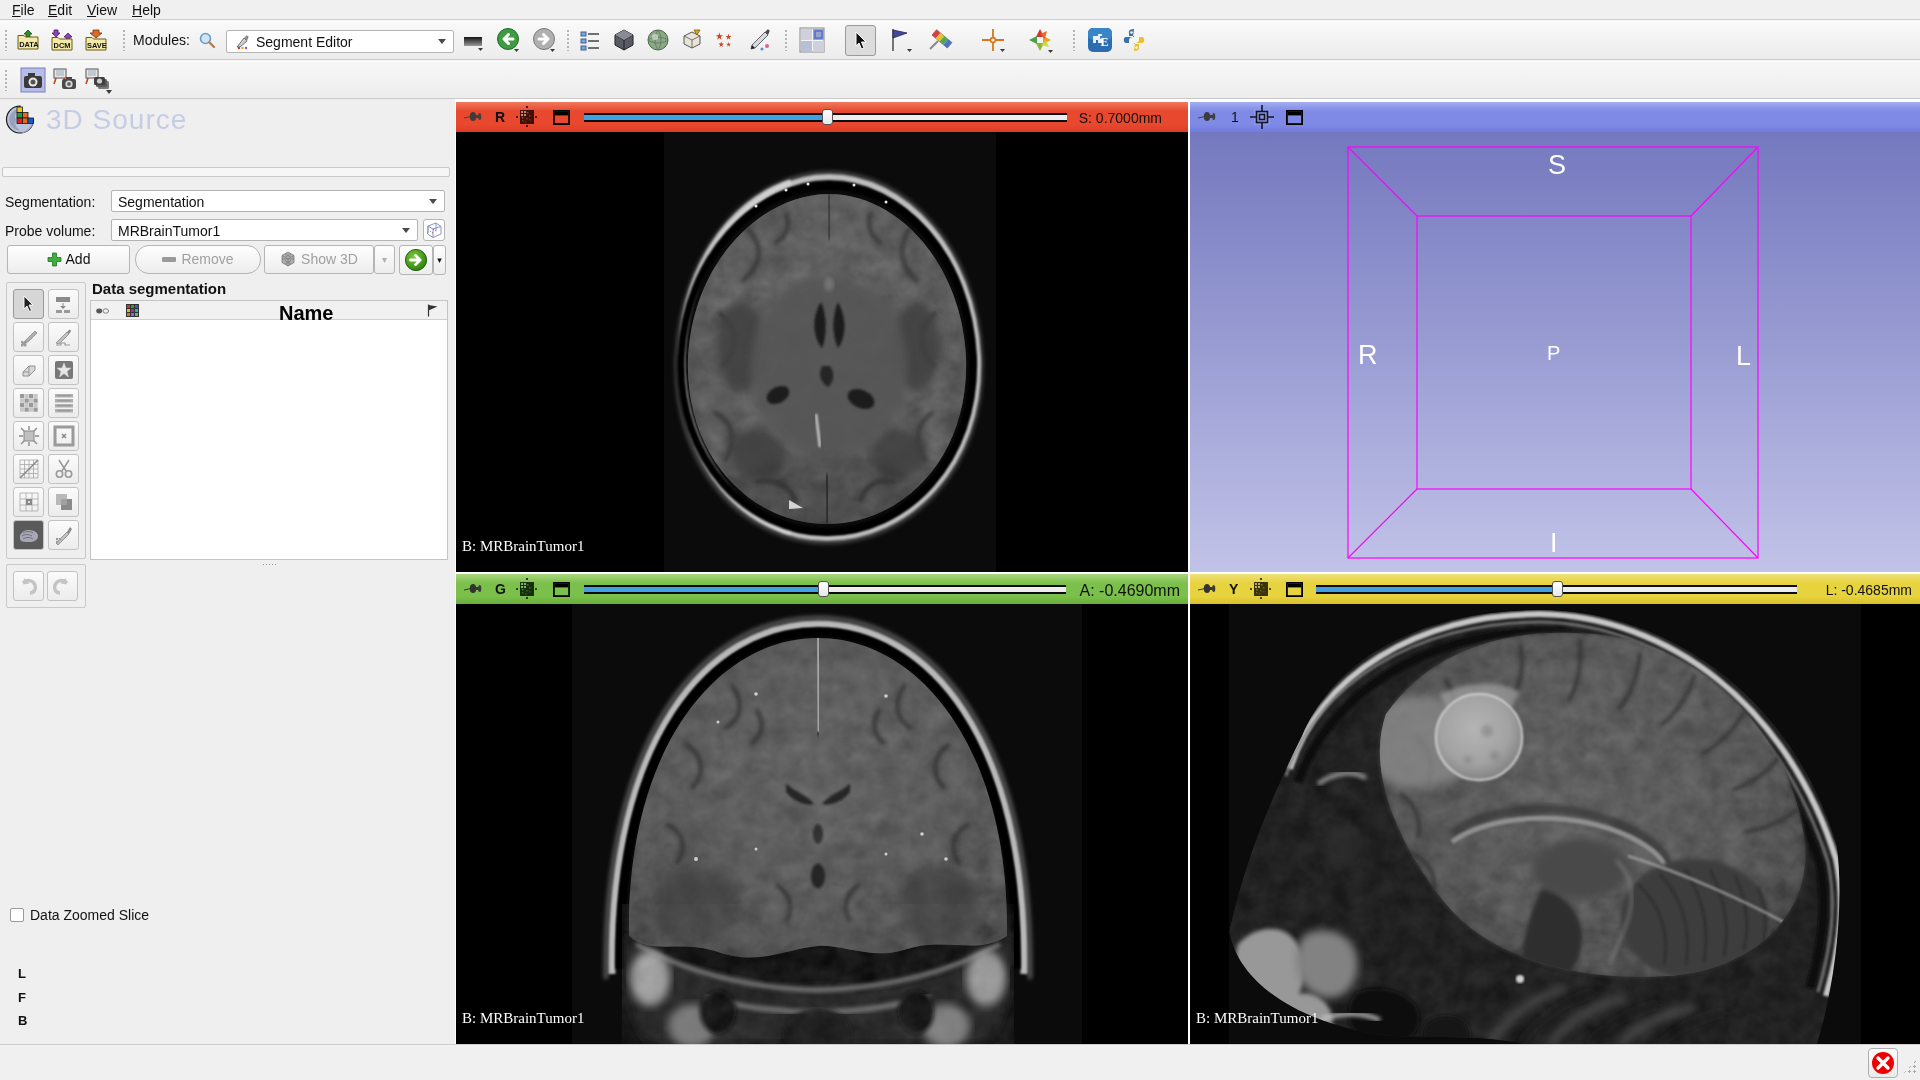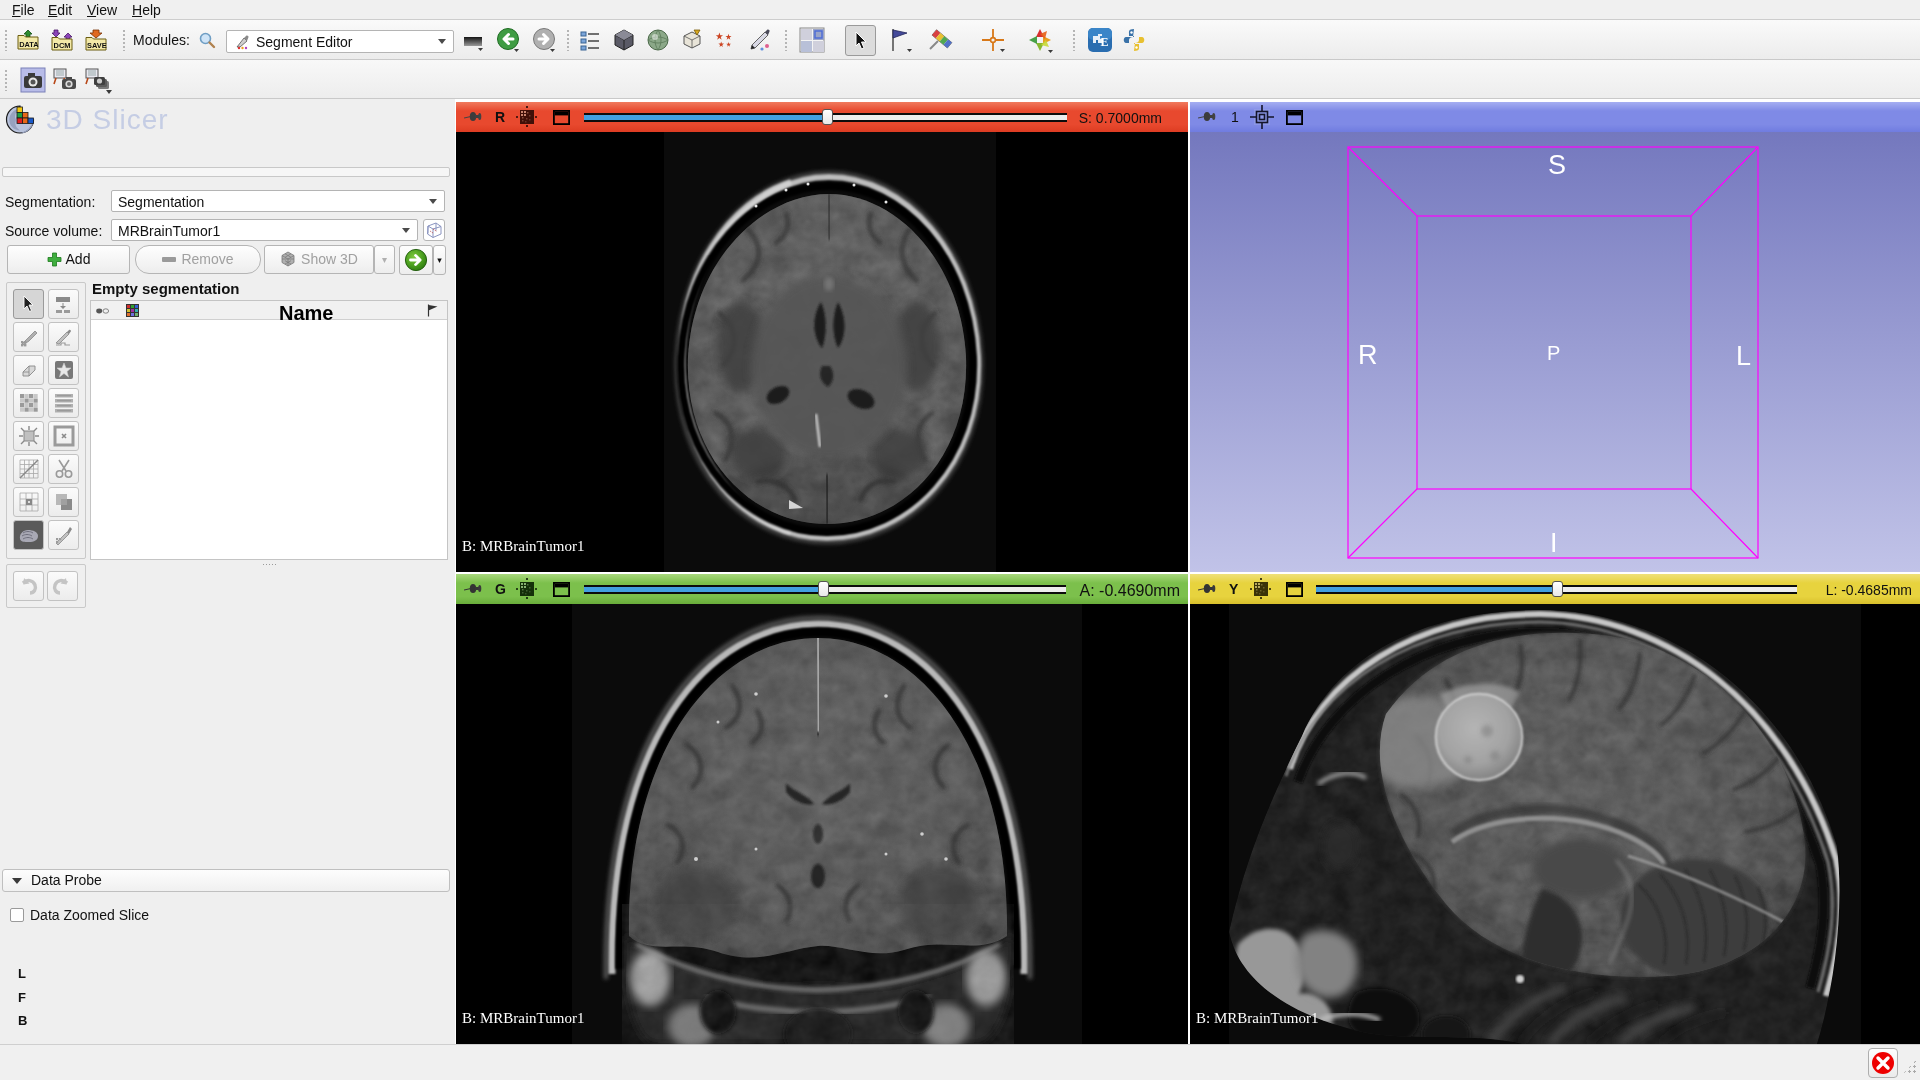--- a/index.html
+++ b/index.html
@@ -273,29 +273,29 @@
     <path d="M29.5 16 A 13.5 13.5 0 0 1 16 29.5 A 20 20 0 0 0 29.5 16" fill="#98a2c0"></path>
     <g stroke="#1a1a1a" stroke-width="0.8">
       <rect x="13" y="3" width="5.5" height="5.5" fill="#f2c712"></rect>
       <rect x="13" y="8.5" width="5.5" height="5.5" fill="#1e9e44"></rect>
       <rect x="13" y="14" width="5.5" height="5.5" fill="#e02020"></rect>
       <rect x="18.5" y="8.5" width="5.5" height="5.5" fill="#e86818"></rect>
       <rect x="18.5" y="14" width="5.5" height="5.5" fill="#e86818"></rect>
       <rect x="24" y="14" width="5.5" height="5.5" fill="#1858c8"></rect>
     </g>
   </svg>
-  <div id="logo-text">3D Slicer</div>
+  <div id="logo-text">3D Source</div>
   <div style="position:absolute;left:2px;top:167px;width:448px;height:10px;background:#f6f6f6;border:1px solid #c8c8c8;border-radius:2px;"></div>
 
   <span class="lbl" style="left:5px; top:194px;">Segmentation:</span>
   <div class="combo" style="left:111px; top:190px; width:334px;">
     <span style="position:absolute; left:6px; top:1px;">Segmentation</span>
       <span class="arr"></span>
   </div>
-  <span class="lbl" style="left:5px; top:223px;">Source volume:</span>
+  <span class="lbl" style="left:5px; top:223px;">Probe volume:</span>
   <div class="combo" style="left:111px; top:219px; width:307px;">
     <span style="position:absolute; left:6px; top:1px;">MRBrainTumor1</span>
       <span class="arr"></span>
   </div>
   <div class="btn" style="left:423px; top:219px; width:22px; height:22px; background:#fff;"><svg width="20" height="20" viewBox="0 0 20 20" style="margin-top:0px;">
         <path d="M4 6 L12 3 L17 6.5 L17 14 L9 17.5 L3.5 14 Z M4 6 L9 9 L9 17.5 M9 9 L17 6.5 M4 6 L4 13.5 M12 3 L12 10.5" stroke="#8a94c0" stroke-width="1" fill="none"></path>
         <path d="M9 9 L13 11.5 M9 13 L6 11" stroke="#c05050" stroke-width="0.8" stroke-dasharray="1.5 1"></path>
       </svg></div>
 
   <div class="btn" style="left:7px; top:245px; width:123px; height:29px; line-height:27px;"><svg width="15" height="15" viewBox="0 0 15 15" style="vertical-align:-3px;margin-right:4px;">
@@ -313,21 +313,21 @@
             <stop offset="0" stop-color="#7ec83e"></stop>
             <stop offset="60%" stop-color="#4a9e1e"></stop>
             <stop offset="100%" stop-color="#2e7a10"></stop>
           </radialGradient>
         </defs>
         <circle cx="13" cy="13" r="11.5" fill="url(#gng)" stroke="#1e5a0a" stroke-width="1"></circle>
         <path d="M7 13 L16 13 M12.5 8 L17.5 13 L12.5 18" stroke="#fff" stroke-width="3" fill="none" stroke-linecap="round" stroke-linejoin="round"></path>
       </svg></div>
   <div class="btn" style="left:433px; top:245px; width:13px; height:30px; line-height:28px; font-size:9px;">▾</div>
 
-  <b class="lbl" style="left:92px; top:280px; font-size:15px; font-weight:bold;">Empty segmentation</b>
+  <b class="lbl" style="left:92px; top:280px; font-size:15px; font-weight:bold;">Data segmentation</b>
 
   <div style="position:absolute; left:90px; top:300px; width:358px; height:260px; background:#fff; border:1px solid #c4c4c4;">
     <div style="position:absolute;left:0;top:0;width:356px;height:19px;background:#f1f1f1;border-bottom:1px solid #d0d0d0;">
       <svg width="13" height="8" viewBox="0 0 13 8" style="position:absolute;left:5px;top:6px;">
           <ellipse cx="3.2" cy="4" rx="3" ry="2.4" fill="#555"></ellipse>
           <ellipse cx="9.8" cy="4" rx="2.8" ry="2.2" fill="none" stroke="#777" stroke-width="0.9"></ellipse>
         </svg>
       <svg width="13" height="13" viewBox="0 0 13 13" style="position:absolute;left:35px;top:3px;">
           <rect width="13" height="13" fill="#333"></rect>
           <rect x="1" y="1" width="3" height="3" fill="#d03030"></rect>
@@ -459,24 +459,20 @@
   <div style="position:absolute; left:6px; top:564px; width:80px; height:44px; border:1px solid #c9c9c9; border-radius:2px;"></div>
   <div class="toolbtn" style="left:13px; top:571px;"><svg width="22" height="22" viewBox="0 0 22 22" style="margin:3px 0 0 3px;">
         <path d="M6 8 C10 4 16 5 18 10 C19.5 14 17 18 13 18" fill="none" stroke="#c4c4c4" stroke-width="3.4"></path>
         <path d="M7 3 L6.2 9.5 L12.5 8.5 Z" fill="#c4c4c4"></path>
       </svg></div>
   <div class="toolbtn" style="left:47px; top:571px;"><svg width="22" height="22" viewBox="0 0 22 22" style="margin:3px 0 0 3px;">
         <path d="M16 8 C12 4 6 5 4 10 C2.5 14 5 18 9 18" fill="none" stroke="#c4c4c4" stroke-width="3.4"></path>
         <path d="M15 3 L15.8 9.5 L9.5 8.5 Z" fill="#c4c4c4"></path>
       </svg></div>
 
-  <div class="collapsbar" style="top:869px;">
-     <span style="position:absolute;left:28px;">Data Probe</span>
-     <span style="position:absolute;left:9px;top:8px;width:0;height:0;border-left:5px solid transparent;border-right:5px solid transparent;border-top:6px solid #3a3a3a;"></span>
-  </div>
   <div style="position:absolute;left:10px;top:908px;width:14px;height:14px;background:#fff;border:1px solid #9a9a9a;border-radius:2px;"></div>
   <span class="lbl" style="left:30px; top:907px;">Data Zoomed Slice</span>
   <span class="lbl" style="left:18px; top:966px; font-weight:600; font-size:13px;">L</span>
   <span class="lbl" style="left:18px; top:990px; font-weight:600; font-size:13px;">F</span>
   <span class="lbl" style="left:18px; top:1013px; font-weight:600; font-size:13px;">B</span>
 
   <div class="vp" style="left:456px; top:102px; width:732px; height:470px;">
     <div class="vphead head-red">
       <svg class="pin" width="18" height="12" viewBox="0 0 18 12" style="position:absolute;left:8px;top:9px;">
           <path d="M0 7 L7 5.5" stroke="#444" stroke-width="1.2"></path>

